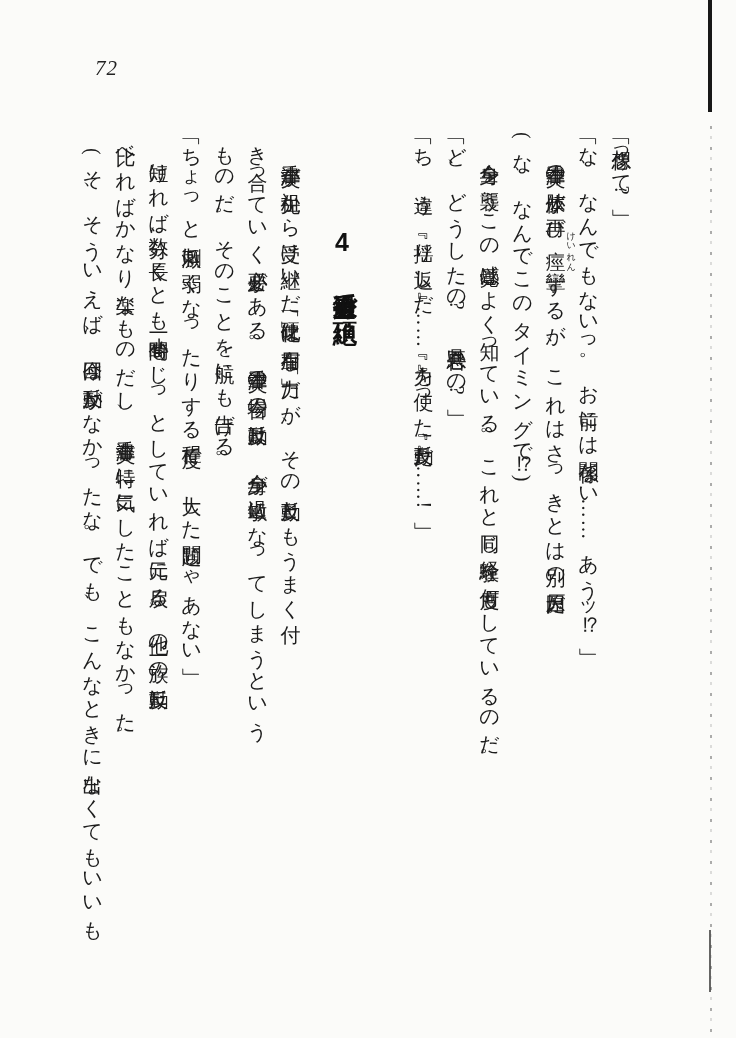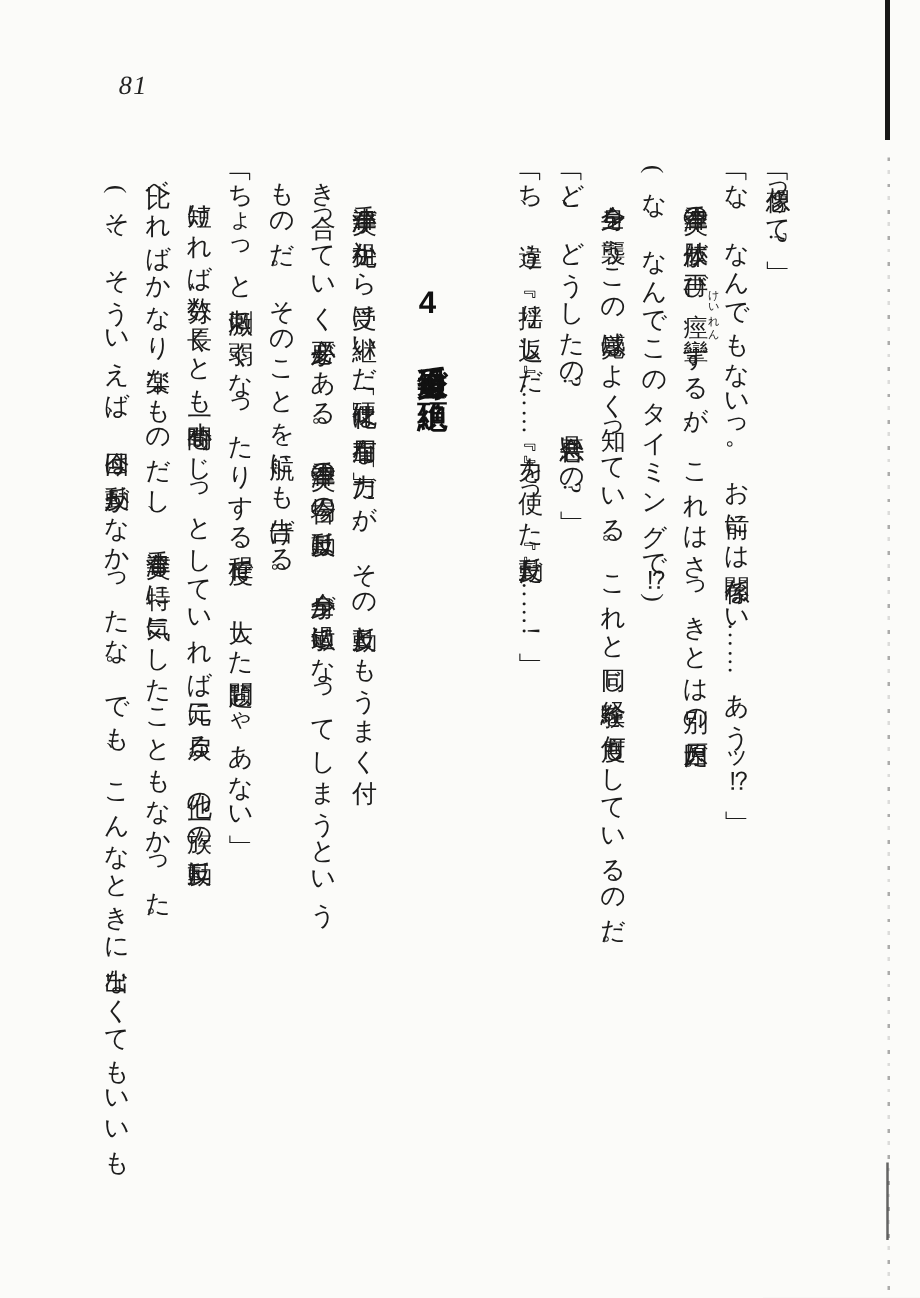--- a/index.html
+++ b/index.html
@@ -79,21 +79,21 @@
 </style>
 </head>
 <body>
 
 <div class="page">
 
   <div class="edge-solid"></div>
   <div class="edge-faint"></div>
   <div class="edge-dash"></div>
 
-  <div class="page-number">81</div>
+  <div class="page-number">72</div>
 
   <div class="col c1">「想像って?」</div>
   <div class="col c2">「な、なんでもないっ。お前には関係ない……あうッ⁉」</div>
 
   <div class="col c3 indent">
     <span>香津美の肢体が再び</span><ruby><span>痙攣</span><rt>けいれん</rt></ruby><span>するが、これはさっきとは別の原因だ。</span>
   </div>
 
   <div class="col c4">(な、なんでこのタイミングで⁉)</div>
   <div class="col c5 indent">全身を襲うこの感覚はよく知っている。これと同じ経験を何度もしているのだ。</div>

